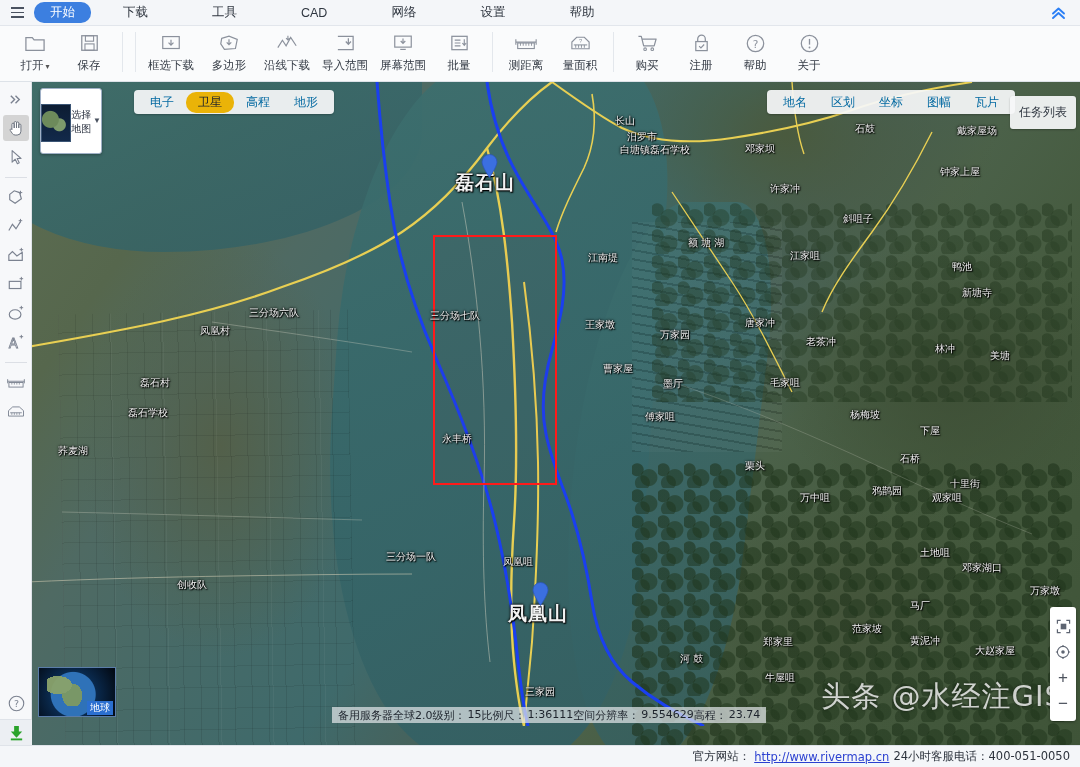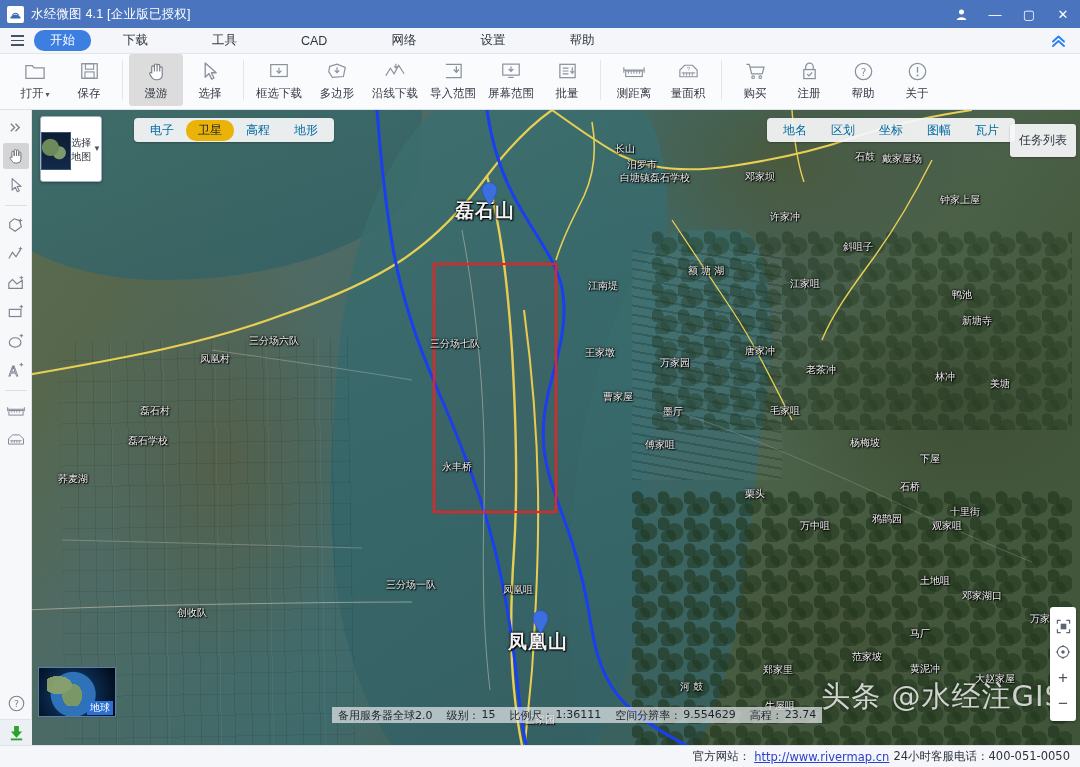--- a/index.html
+++ b/index.html
@@ -329,21 +329,20 @@
 
   
   .status-strip {
     position: absolute; left: 300px; bottom: 22px;
     height: 15px;
     background: rgba(225,228,232,.72);
     display: flex; align-items: center;
     font-size: 11px; color: #1d232c;
     padding: 8px 6px;
     white-space: nowrap;
-    gap: 14px;
     font-family: "DejaVu Sans", sans-serif;
   }
   .status-strip .seg-i { display:flex; gap:2px; }
 
   
   .footer {
     height: 22px; flex: 0 0 22px;
     background: #f4f6f9;
     border-top: 1px solid #dfe3e9;
     display: flex; align-items: center; justify-content: flex-end;
@@ -352,40 +351,20 @@
     gap: 4px;
     font-family: "DejaVu Sans", sans-serif;
   }
   .footer a { color: #2a3fd0; text-decoration: underline; }
 </style>
 </head>
 <body>
 
 <div class="app">
 
-  <div class="titlebar">
-    <div class="title-logo">
-      <svg width="13" height="13" viewBox="0 0 13 13">
-        <path d="M1.5 9 Q6.5 4 11.5 9 L11.5 10.5 L1.5 10.5 Z" fill="#3a6bb5"></path>
-        <path d="M3 7.5 Q6.5 3 10 7.5" fill="none" stroke="#3a6bb5" stroke-width="1.1"></path>
-      </svg>
-    </div>
-    <div class="title-text">水经微图 4.1 [企业版已授权]</div>
-    <div class="win-btns">
-      <div class="win-btn">
-        <svg width="13" height="13" viewBox="0 0 14 14">
-          <circle cx="7" cy="4.3" r="2.7" fill="#fff"></circle>
-          <path d="M1.8 13 C2 8.8 12 8.8 12.2 13 Z" fill="#fff"></path>
-        </svg>
-      </div>
-      <div class="win-btn">—</div>
-      <div class="win-btn">▢</div>
-      <div class="win-btn close">✕</div>
-    </div>
-  </div>
 
   <div class="menubar">
     <div class="hamburger">
         <i></i>
         <i></i>
         <i></i>
       </div>
     <div class="menu-item active">开始</div>
     <div class="menu-item">下载</div>
     <div class="menu-item">工具</div>
@@ -418,38 +397,20 @@
             <rect x="2.5" y="3" width="17" height="16" fill="none" stroke="#8b919c" stroke-width="1.4"></rect>
             <rect x="6.5" y="3" width="9" height="6" fill="none" stroke="#8b919c" stroke-width="1.2"></rect>
             <rect x="6" y="12" width="10" height="7" fill="none" stroke="#8b919c" stroke-width="1.2"></rect>
           </svg>
         </div>
         <div class="rib-lbl">保存</div>
       </div>
     </div>
     <div class="rib-sep"></div>
 
-    <div class="rib-group">
-      <div class="rib-btn selected">
-        <div class="rib-ico">
-          <svg width="21" height="21" viewBox="0 0 22 22">
-            <path d="M6 13 L6 6.5 a1.4 1.4 0 0 1 2.8 0 L8.8 11 L8.8 4.5 a1.4 1.4 0 0 1 2.8 0 L11.6 11 L11.6 5 a1.4 1.4 0 0 1 2.8 0 L14.4 11 L14.4 7.5 a1.3 1.3 0 0 1 2.6 0 L17 15 a4.6 4.6 0 0 1-4.6 4.6 L10 19.6 a4.4 4.4 0 0 1-3.6-2 L4 14 a1.3 1.3 0 0 1 2-1.6 Z" fill="#ffffff" stroke="#777e8a" stroke-width="1.2"></path>
-          </svg>
-        </div>
-        <div class="rib-lbl">漫游</div>
-      </div>
-      <div class="rib-btn">
-        <div class="rib-ico">
-          <svg width="20" height="21" viewBox="0 0 20 22">
-            <path d="M5 2 L5 17 L9 13.2 L11.8 19 L14.2 17.8 L11.5 12.3 L16.5 12.3 Z" fill="none" stroke="#8b919c" stroke-width="1.4" stroke-linejoin="round"></path>
-          </svg>
-        </div>
-        <div class="rib-lbl">选择</div>
-      </div>
-    </div>
     <div class="rib-sep"></div>
 
     <div class="rib-group">
       <div class="rib-btn wide">
         <div class="rib-ico">
           <svg width="22" height="20" viewBox="0 0 24 20">
             <rect x="3" y="3" width="18" height="13" fill="none" stroke="#8b919c" stroke-width="1.3"></rect>
             <path d="M12 6.5 L12 12 M9.3 9.5 L12 12.4 L14.7 9.5" fill="none" stroke="#8b919c" stroke-width="1.3"></path>
           </svg>
         </div>
@@ -695,21 +656,21 @@
 
         <div class="sel-rect" id="sel-rect" style="left: 401px; top: 153px; width: 124px; height: 250px; border-color: rgb(255, 26, 26);"></div>
 
         <div id="labels-layer">
             <div class="map-label big" style="left: 423px; top: 88px;">磊石山</div>
             <div class="map-label big" style="left: 476px; top: 519px;">凤凰山</div>
             <div class="map-label" style="left: 583px; top: 32px;">长山</div>
             <div class="map-label" style="left: 595px; top: 48px;">汨罗市</div>
             <div class="map-label" style="left: 588px; top: 61px;">白塘镇磊石学校</div>
             <div class="map-label" style="left: 823px; top: 40px;">石鼓</div>
-            <div class="map-label" style="left: 850px; top: 42px;">戴家屋场</div>
+            <div class="map-label" style="left: 925px; top: 42px;">戴家屋场</div>
             <div class="map-label" style="left: 713px; top: 60px;">邓家坝</div>
             <div class="map-label" style="left: 908px; top: 83px;">钟家上屋</div>
             <div class="map-label" style="left: 738px; top: 100px;">许家冲</div>
             <div class="map-label" style="left: 811px; top: 130px;">斜咀子</div>
             <div class="map-label" style="left: 556px; top: 169px;">江南堤</div>
             <div class="map-label" style="left: 656px; top: 154px;">额 塘 湖</div>
             <div class="map-label" style="left: 758px; top: 167px;">江家咀</div>
             <div class="map-label" style="left: 920px; top: 178px;">鸭池</div>
             <div class="map-label" style="left: 930px; top: 204px;">新塘寺</div>
             <div class="map-label" style="left: 217px; top: 224px;">三分场六队</div>

